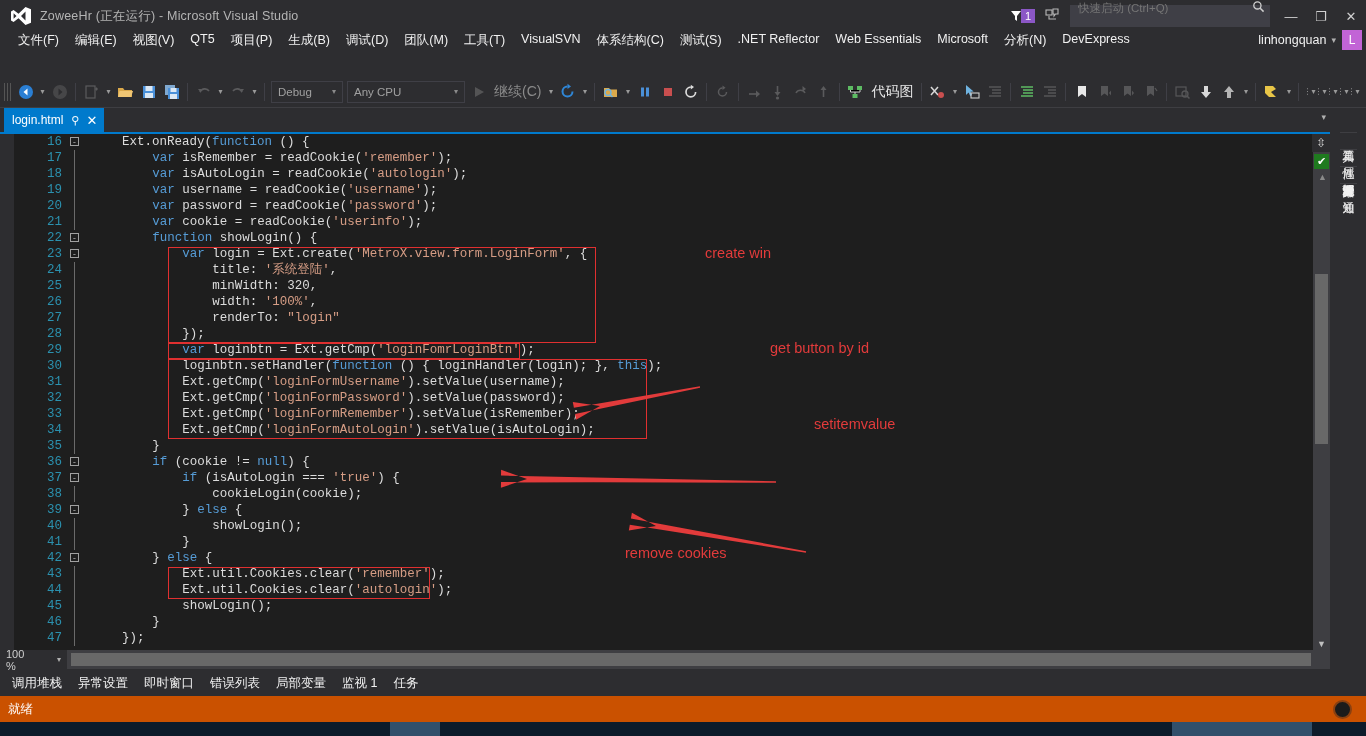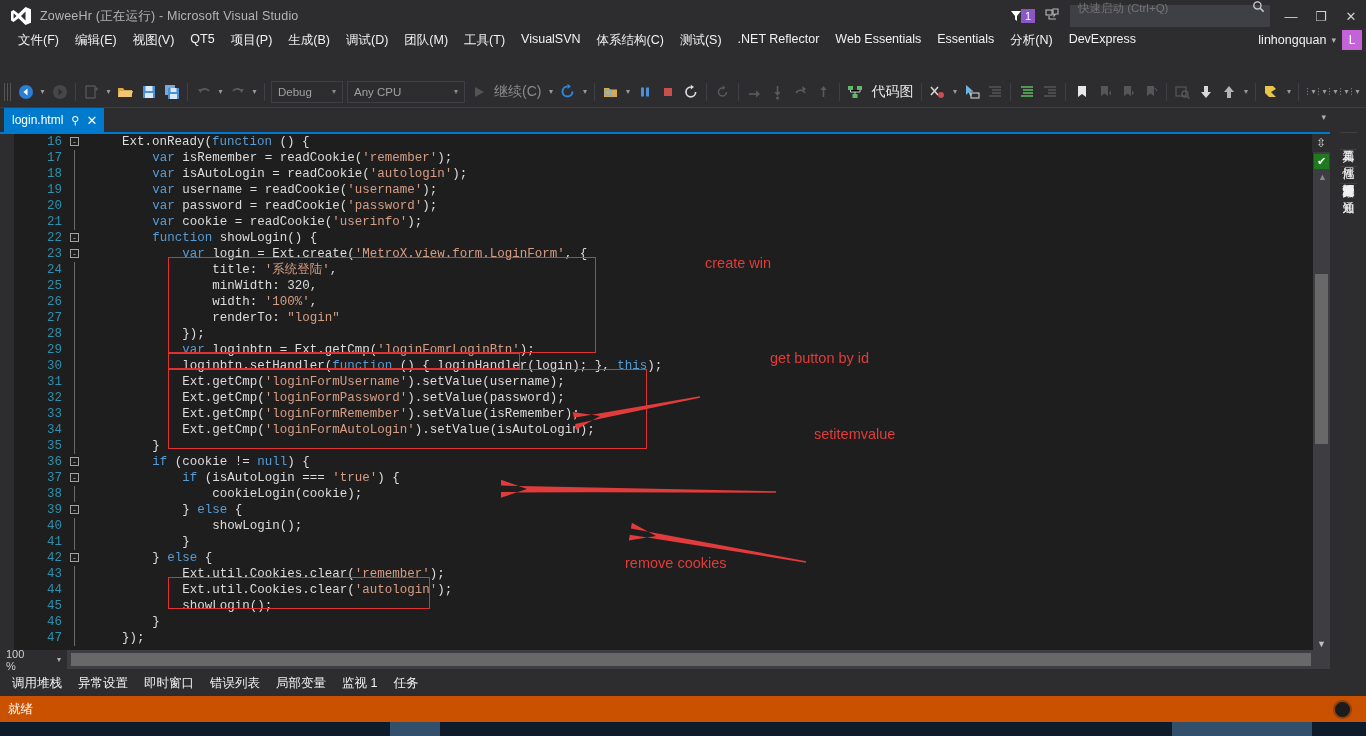--- a/index.html
+++ b/index.html
@@ -135,21 +135,21 @@
   .guide {
     position: absolute; left: 60px; top: 0; width: 1px; height: 16px;
     background: #6a6a6a;
   }
   .ctext { position: absolute; left: 78px; top: 0; }
   .kw { color: #569cd6; }
   .str { color: #d69d85; }
   .pl  { color: #dcdcdc; }
 
   
-  .ovl { position: absolute; left: 0; top: 10px; width: 1330px; height: 566px;
+  .ovl { position: absolute; left: 0; top: 0; width: 1330px; height: 566px;
          pointer-events: none; text-align: center; }
   .rbox { position: absolute; border: 1px solid #e03030; }
   .anno {
     position: absolute; color: #e23b3b; font-size: 14.5px;
     font-family: "Liberation Sans", sans-serif; white-space: nowrap;
   }
 
   
   .ed-vscroll {
     position: absolute; right: 0; top: 0; width: 17px; height: 518px;
@@ -283,21 +283,21 @@
         <div class="menuitem">项目(P)</div>
         <div class="menuitem">生成(B)</div>
         <div class="menuitem">调试(D)</div>
         <div class="menuitem">团队(M)</div>
         <div class="menuitem">工具(T)</div>
         <div class="menuitem">VisualSVN</div>
         <div class="menuitem">体系结构(C)</div>
         <div class="menuitem">测试(S)</div>
         <div class="menuitem">.NET Reflector</div>
         <div class="menuitem">Web Essentials</div>
-        <div class="menuitem">Essentials</div>
+        <div class="menuitem">Microsoft</div>
         <div class="menuitem">分析(N)</div>
         <div class="menuitem">DevExpress</div>
         <div class="user-area">
         <span class="user-name">linhongquan</span>
         <span class="user-caret">▾</span>
         <span class="user-avatar">L</span>
       </div>
     </div>
   </div>
 

